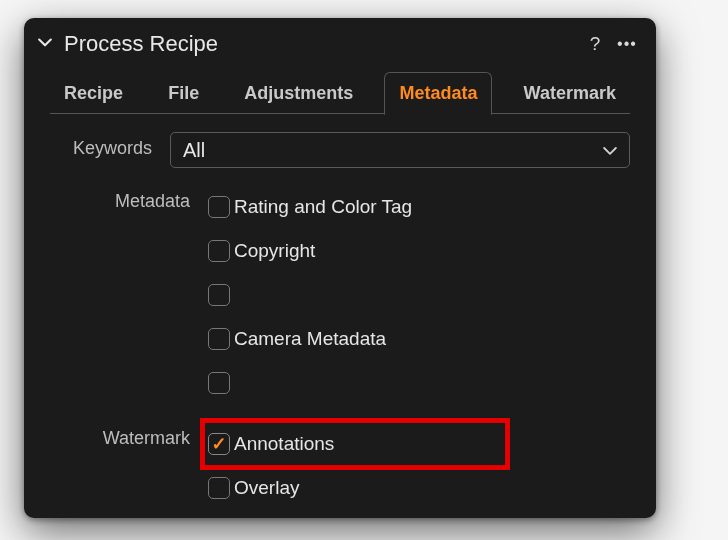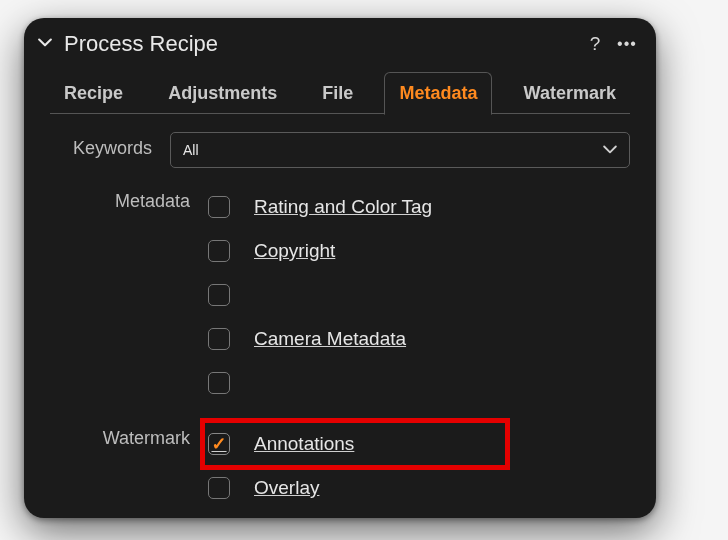--- a/index.html
+++ b/index.html
@@ -7,21 +7,21 @@
     margin: 0; padding: 0;
     width: 728px; height: 540px;
     background: #f5f5f5;
     font-family: -apple-system, "Helvetica Neue", Arial, sans-serif;
   }
   .window {
     position: absolute;
     left: 24px; top: 18px;
     width: 632px; height: 500px;
     background: #1b1b1b;
-    border-radius: 20px;
+    border-radius: 10px;
     box-shadow: 0 14px 40px rgba(0,0,0,.55), 0 2px 6px rgba(0,0,0,.4);
     overflow: hidden;
     color: #cfcfcf;
     font-size: 18px;
   }
 
   
   .hdr {
     display: flex; align-items: center;
     height: 52px;
@@ -115,40 +115,39 @@
   
   .dropdown {
     position: relative;
     height: 36px;
     border: 1px solid #5a5a5a;
     border-radius: 5px;
     background: #1b1b1b;
     display: flex; align-items: center;
     padding: 0 52px 0 12px;
     cursor: pointer;
-    font-size: 14px;
+    font-size: 20px;
     color: #e6e6e6;
     width: 460px;
   }
   .dropdown .caret {
     position: absolute;
     right: 12px; top: 50%;
     transform: translateY(-50%);
     color: #cfcfcf;
   }
   .dropdown .caret svg { width: 14px; height: 10px; }
 
   
   .cb-list { }
   .cb-item {
     display: flex;
     align-items: center;
     height: 44px;
-    gap: 24px;
-    text-decoration: underline;
+    gap: 4px;
   }
   .cb-box {
     width: 22px; height: 22px;
     border: 1.2px solid #777;
     border-radius: 5px;
     background: transparent;
     display: inline-flex;
     align-items: center; justify-content: center;
     cursor: pointer;
     flex: 0 0 auto;
@@ -199,22 +198,22 @@
       <span>?</span>
     </span>
     <span class="more">
       <span>•••</span>
     </span>
   </div>
 
   <div class="tabs-wrap">
     <div class="tabs" id="tabs">
         <div class="tab">Recipe</div>
+        <div class="tab">File</div>
         <div class="tab">Adjustments</div>
-        <div class="tab">File</div>
         <div class="tab active">Metadata</div>
         <div class="tab">Watermark</div>
       </div>
     <div class="tabs-line"></div>
   </div>
 
   <div class="content rel">
 
     <div class="row">
       <div class="label-col">Keywords</div>

